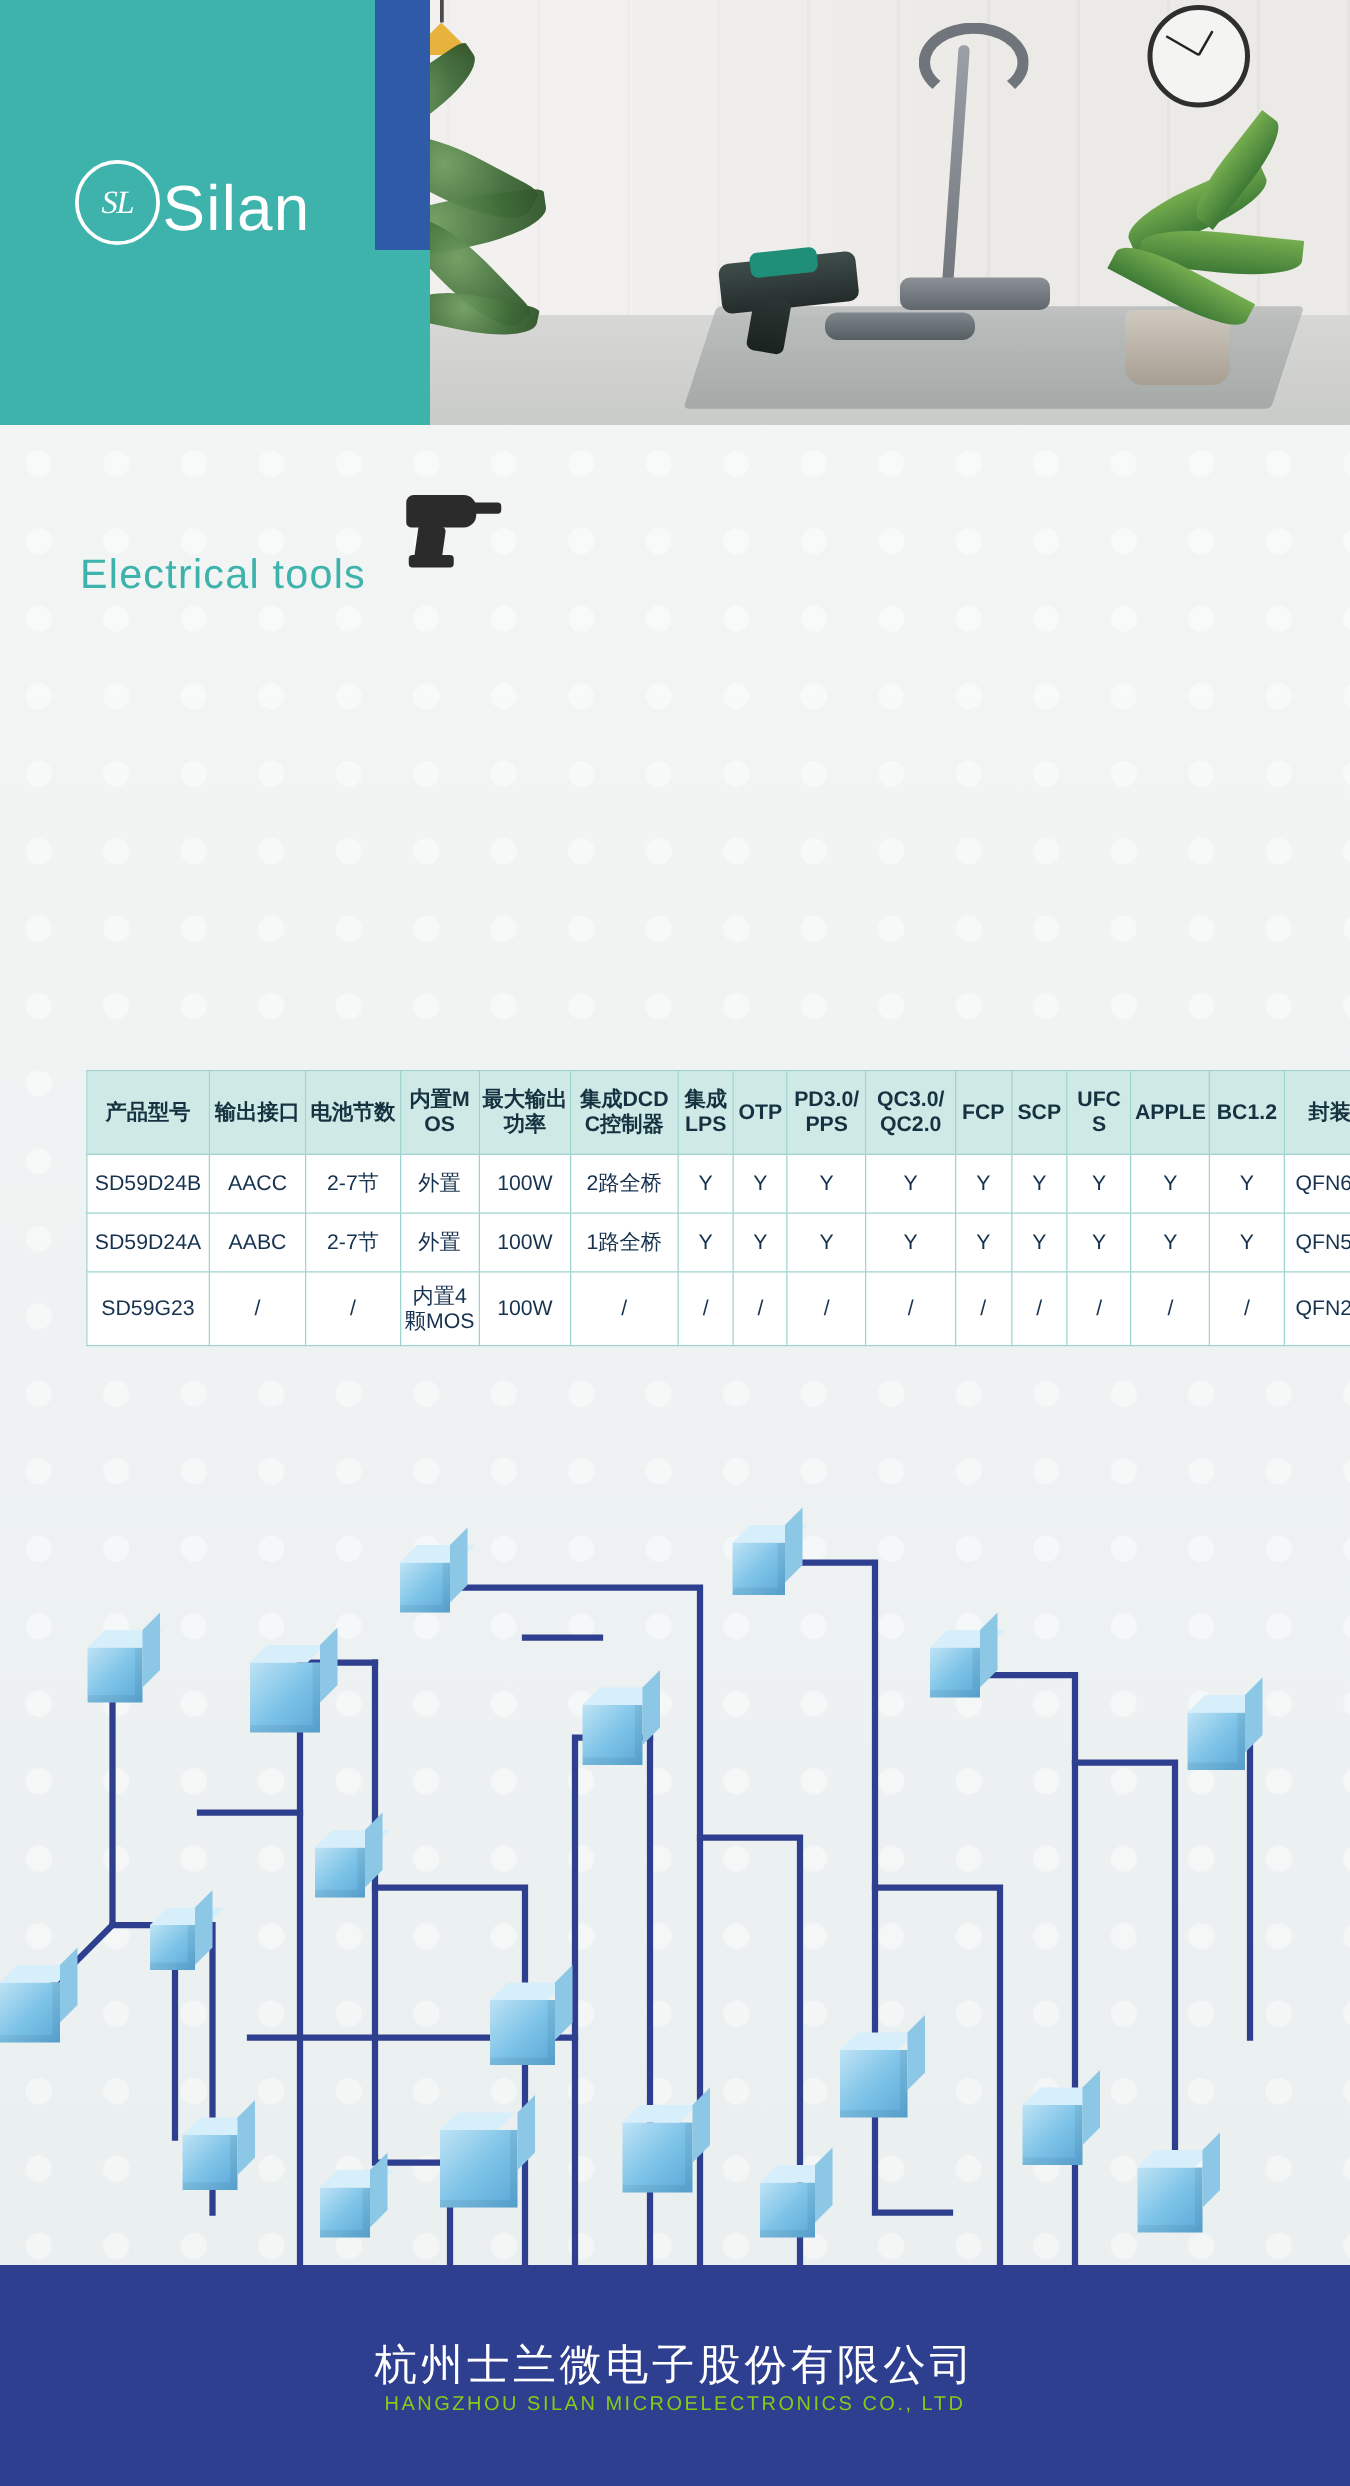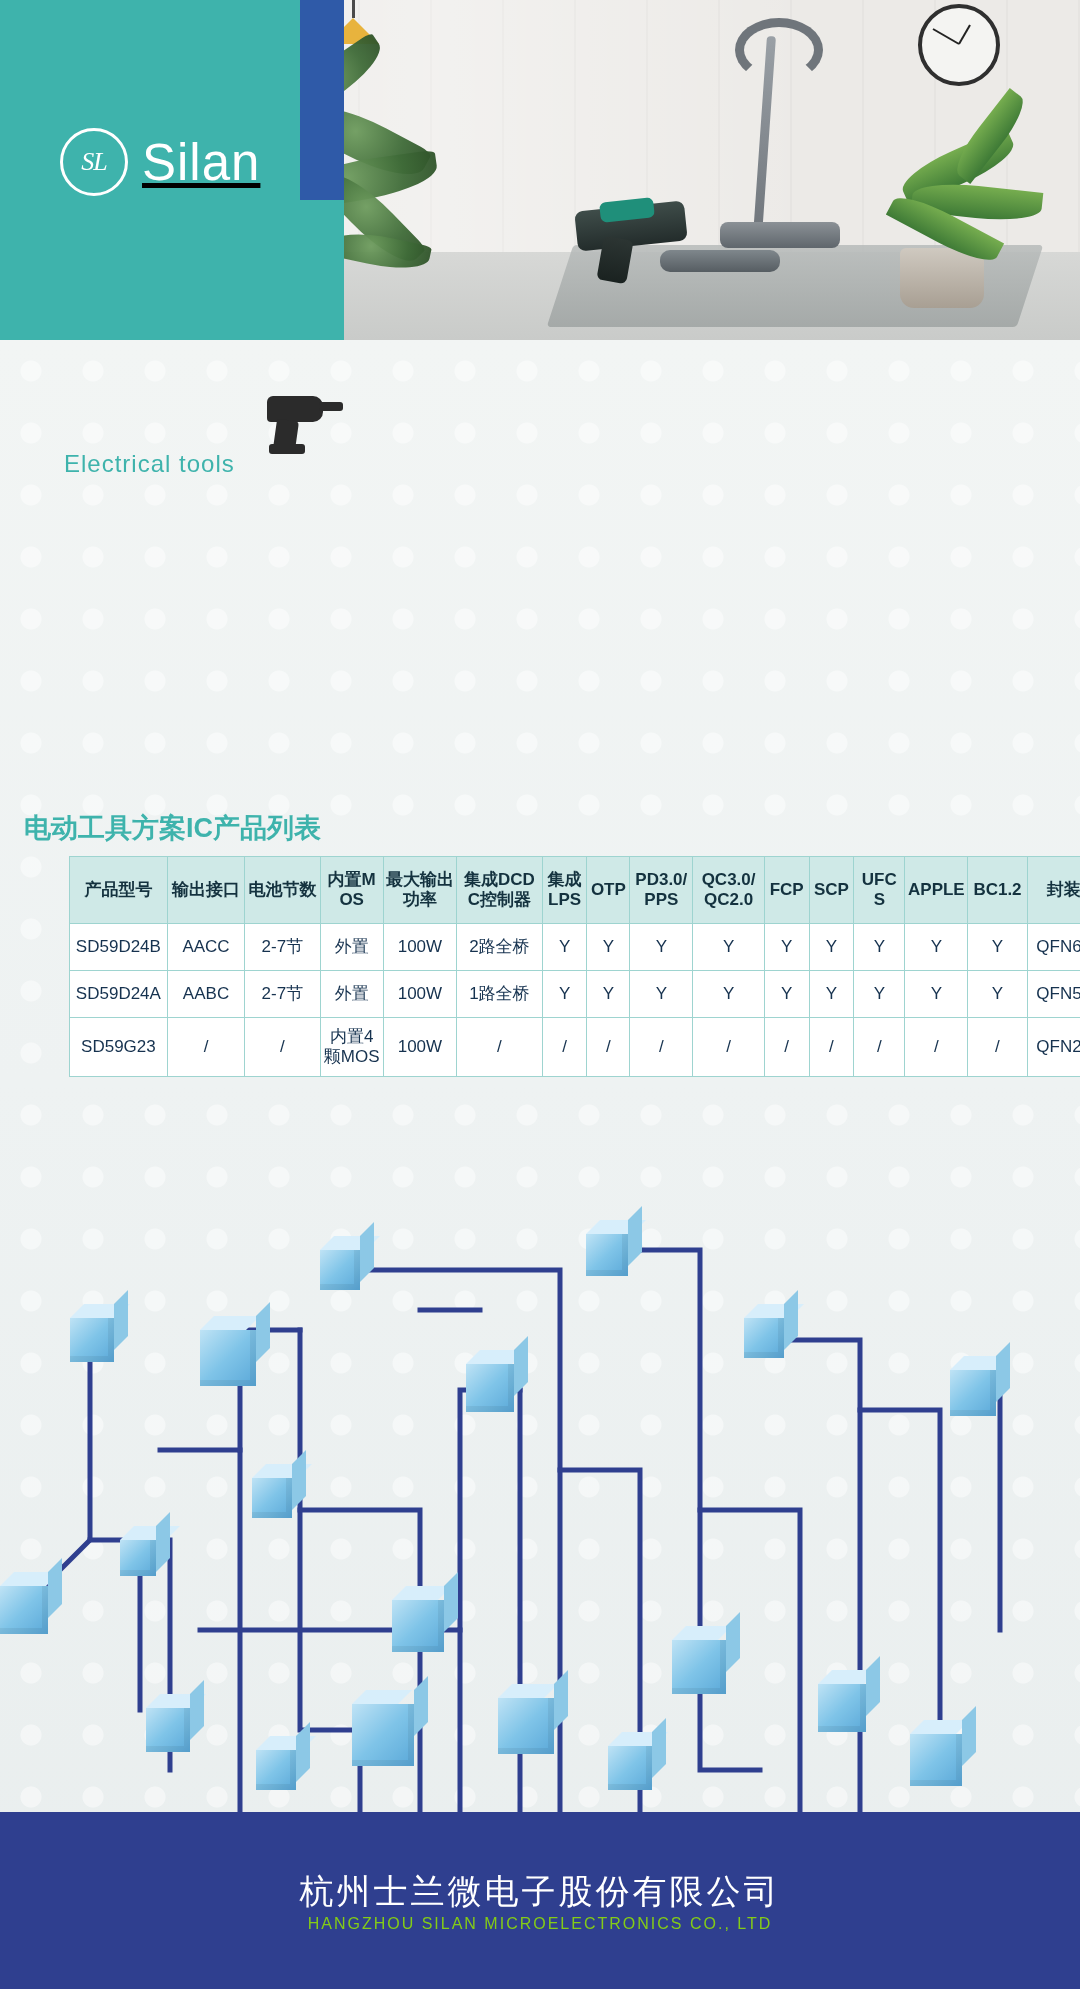--- a/index.html
+++ b/index.html
@@ -135,21 +135,21 @@
     width: 44px; height: 200px;
     background: #2f5aa8;
   }
   .brand-accent2 {
     position: absolute; left: 300px; top: 200px;
     width: 44px; height: 140px;
     background: #3eb3ac;
   }
   .brand-inner {
     position: absolute; left: 60px; top: 128px;
-    display: flex; align-items: center; gap: 14px; text-decoration: underline;
+    display: flex; align-items: flex-end; gap: 2px;
   }
   .brand-mark {
     width: 62px; height: 62px; border-radius: 50%;
     border: 3px solid #ffffff;
     position: relative;
   }
   .brand-mark span {
     position: absolute; left: 0; right: 0; top: 16px;
     text-align: center; color: #fff;
     font-family: "Liberation Serif", serif;
@@ -176,21 +176,21 @@
 
   .title-row {
     position: absolute; left: 64px; top: 50px;
     display: flex; align-items: flex-end; gap: 18px;
   }
   .title-cn {
     color: #2b3f8f; font-size: 42px; font-weight: bold; letter-spacing: 2px;
     line-height: 1.1;
   }
   .title-en {
-    color: #3eb3ac; font-size: 24px; letter-spacing: 1px; margin-top: 4px;
+    color: #3eb3ac; font-size: 33px; letter-spacing: 1px; margin-top: 4px;
   }
   .drill-icon {
     position: relative; width: 92px; height: 66px; margin-bottom: 22px;
   }
   .drill-icon .b1 { position: absolute; left: 14px; top: 6px; width: 56px; height: 26px; background: #2b2b2b; border-radius: 6px 10px 10px 4px; }
   .drill-icon .b2 { position: absolute; left: 66px; top: 12px; width: 24px; height: 9px; background: #2b2b2b; border-radius: 3px; }
   .drill-icon .b3 { position: absolute; left: 22px; top: 30px; width: 22px; height: 30px; background: #2b2b2b; border-radius: 4px; transform: rotate(8deg); }
   .drill-icon .b4 { position: absolute; left: 16px; top: 54px; width: 36px; height: 10px; background: #2b2b2b; border-radius: 3px; }
 
   .paragraph {
@@ -327,21 +327,20 @@
     </div>
     <div class="drill-icon">
       <div class="b1"></div>
         <div class="b2"></div>
         <div class="b3"></div>
         <div class="b4"></div>
     </div>
   </div>
 
 
-  <div class="list-title">电动工具方案IC产品列表</div>
 
   <div class="table-wrap">
     <table>
       <colgroup>
         <col style="width:96px">
           <col style="width:76px">
           <col style="width:74px">
           <col style="width:62px">
         <col style="width:72px">
           <col style="width:84px">

